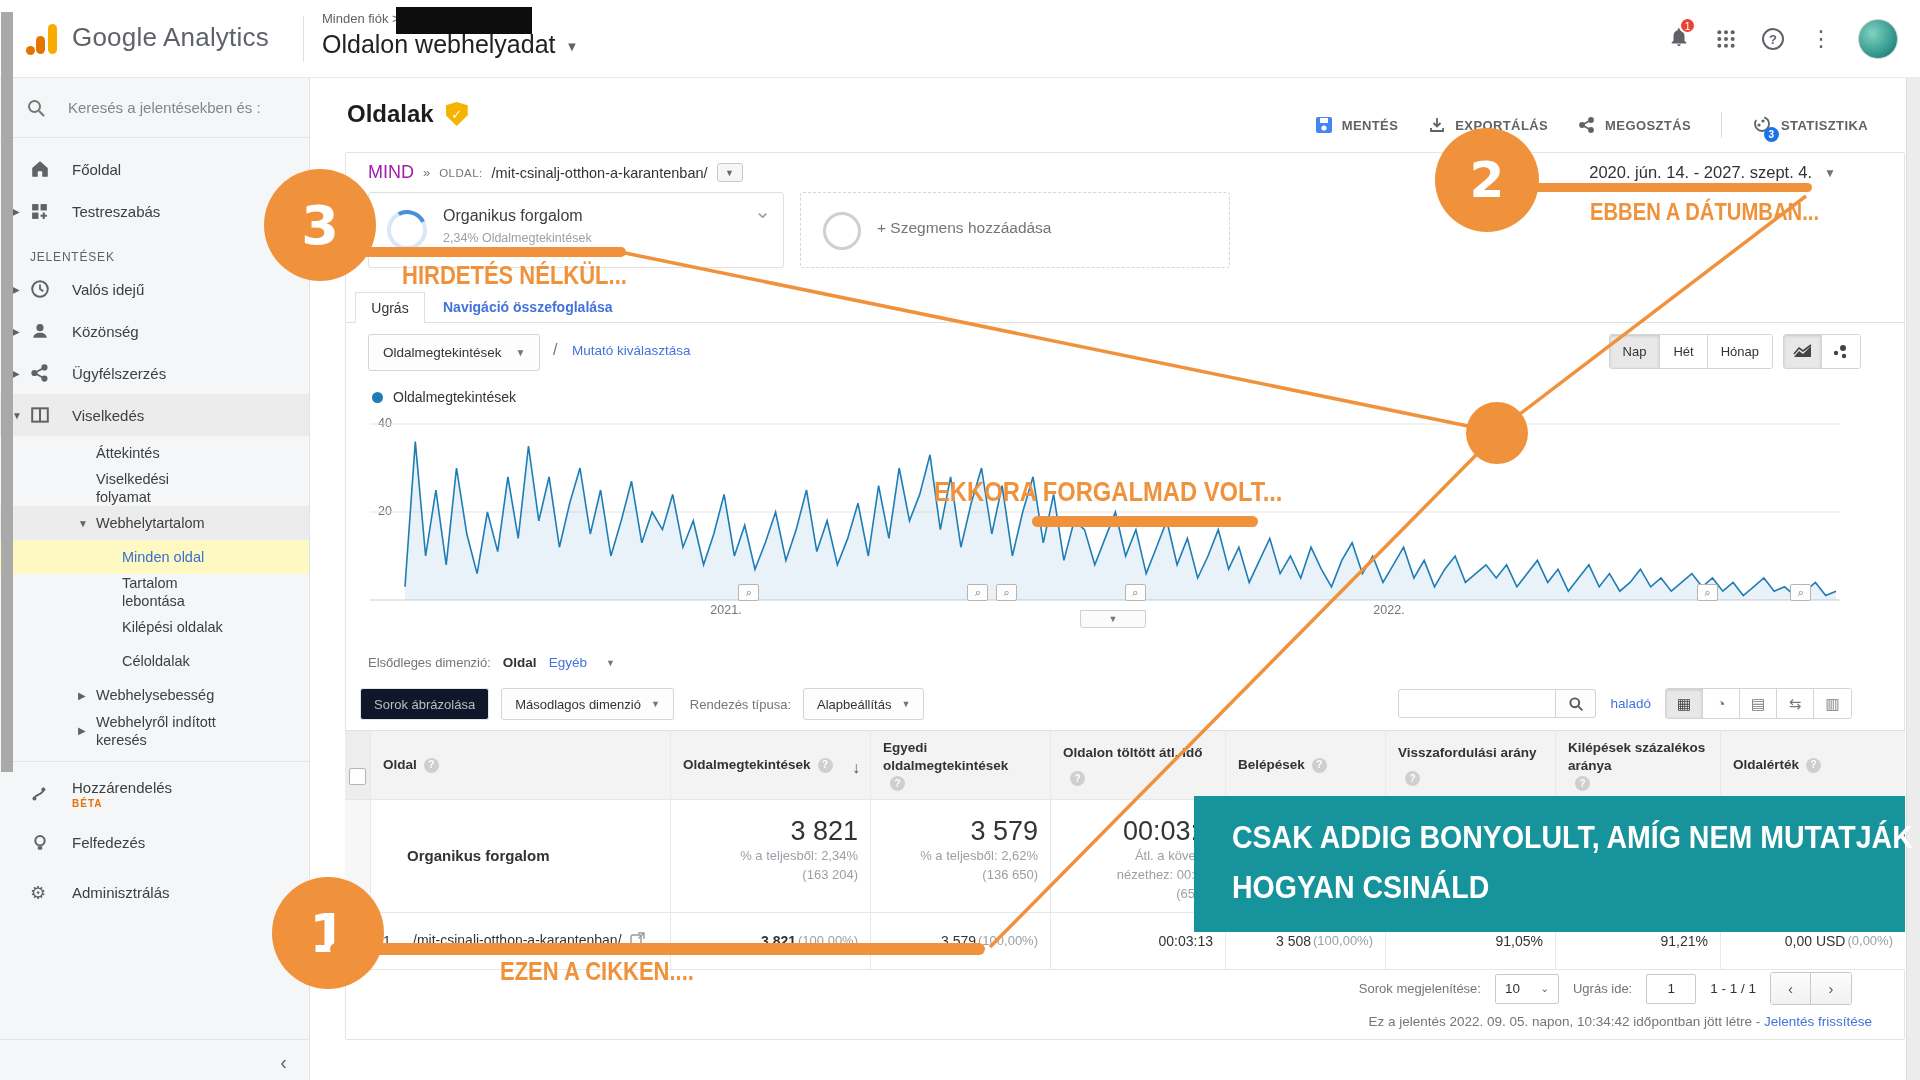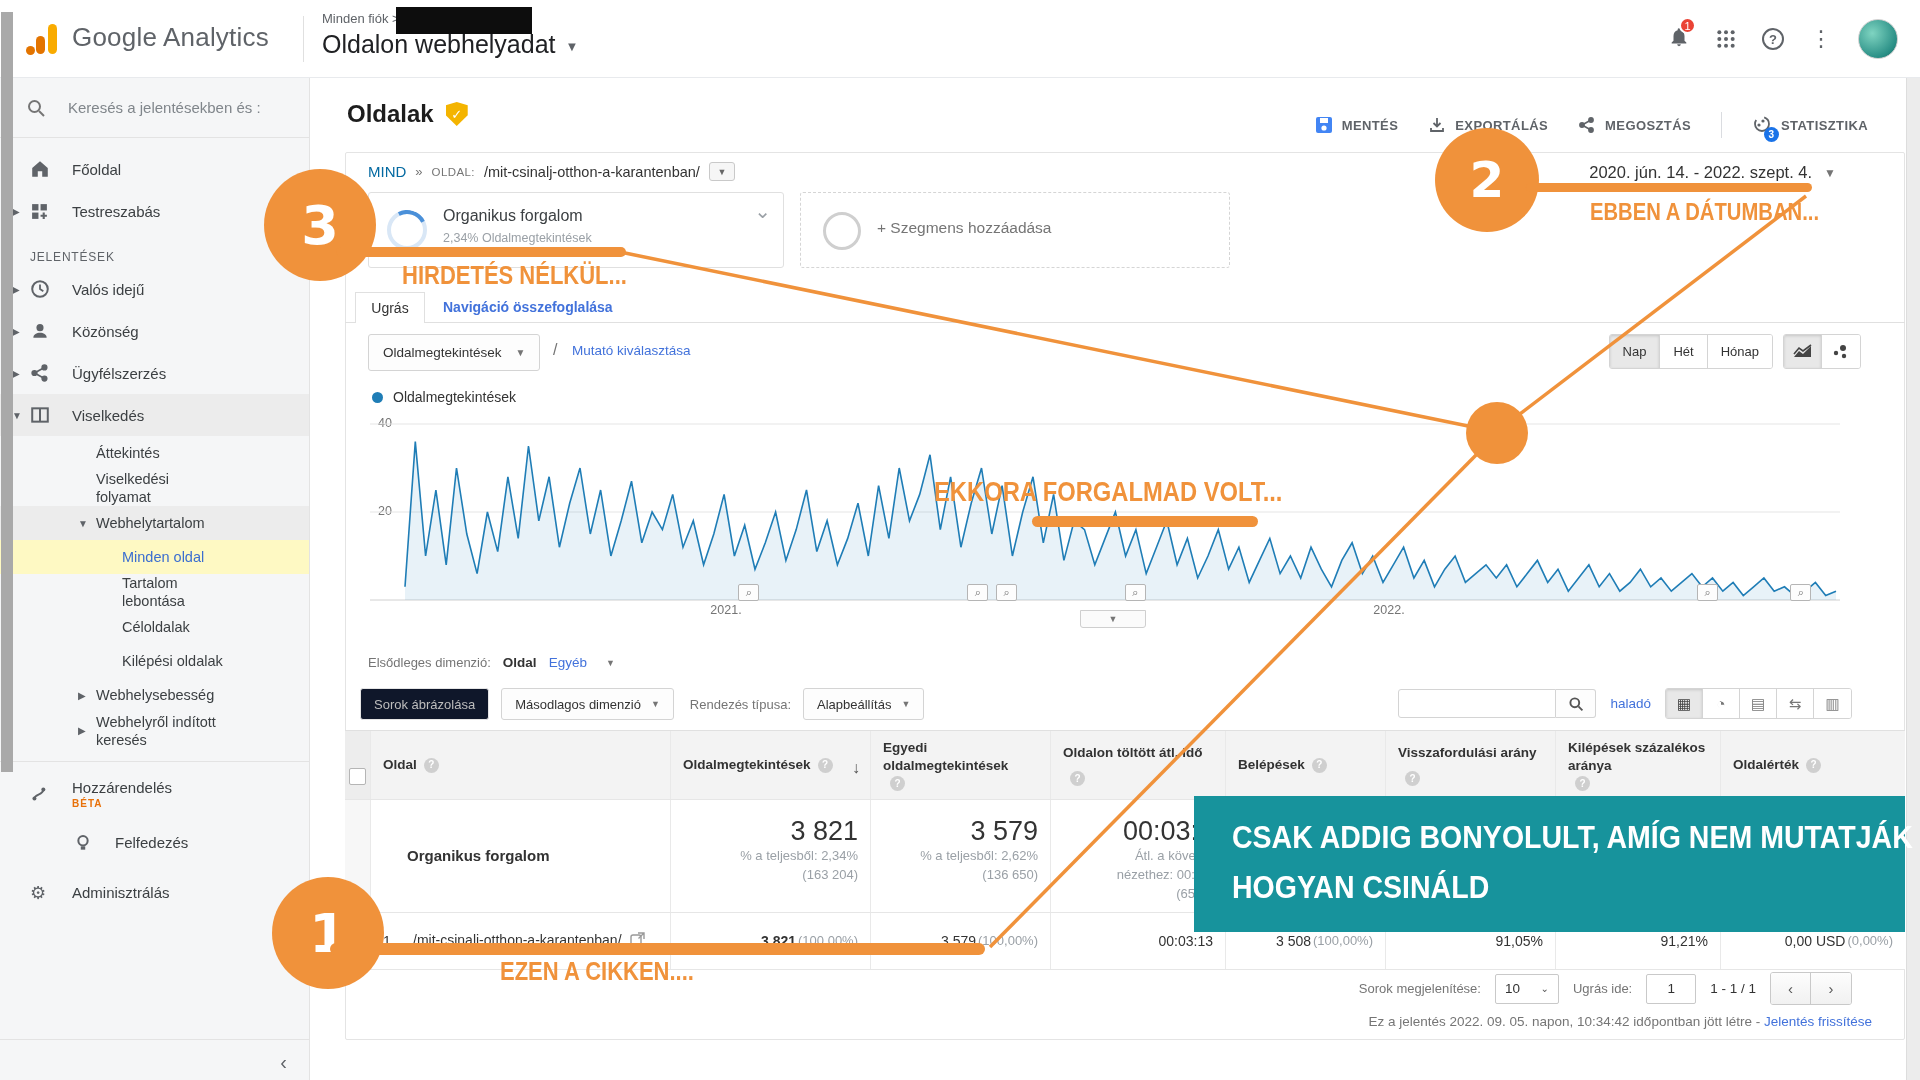--- a/index.html
+++ b/index.html
@@ -60,21 +60,21 @@
   .hdr-btn { display:flex; align-items:center; gap:9px; font-size:13px; font-weight:bold; color:#5f6368;
     letter-spacing:.4px; cursor:pointer;}
   .hdr-sep { width:1px; height:26px; background:#dadce0; }
   .stat-wrap { position:relative; }
   .badge-blue { position:absolute; right:-7px; bottom:-5px; width:15px;height:15px;background:#1a73e8;color:#fff;
     font-size:10px;border-radius:50%;display:flex;align-items:center;justify-content:center;}
   
   .outer-card { position:absolute; left:345px; top:152px; width:1560px; height:888px; background:#fff;
     border:1px solid #e4e4e4; border-radius:2px; z-index:1; }
   .breadcrumb { position:absolute; left:368px; top:162px; display:flex; align-items:center; gap:9px; z-index:2;}
-  .bc-mind { font-size:15px; color:#0369a1; cursor:pointer;}
+  .bc-mind { font-size:18px; color:#a21caf; cursor:pointer;}
   .bc-sep { font-size:13px; color:#757575; }
   .bc-oldal { font-size:11.5px; color:#757575; letter-spacing:.4px;}
   .bc-val { font-size:14.5px; color:#333; }
   .bc-dd { width:26px; height:19px; border:1px solid #c9c9c9; background:#f6f6f6; border-radius:3px;
     display:flex;align-items:center;justify-content:center; font-size:9px; color:#666; cursor:pointer;}
   .date-ctl { position:absolute; top:163px; right:84px; display:flex; align-items:center; gap:12px; z-index:2;}
   .date-txt { font-size:16.5px; color:#333; }
   .date-car { font-size:12px; color:#757575; }
   
   .seg-card { position:absolute; top:192px; height:76px; background:#fff; border:1px solid #e0e0e0;
@@ -340,24 +340,24 @@
       <span class="caret1">▼</span>
       <span class="lbl">Webhelytartalom</span>
     </div>
     <div class="nav2 active-blue">
       <span class="lbl">Minden oldal</span>
     </div>
     <div class="nav2">
       <span class="lbl" style="max-width:110px;">Tartalom lebontása</span>
     </div>
     <div class="nav2">
+      <span class="lbl">Kilépési oldalak</span>
+    </div>
+    <div class="nav2">
       <span class="lbl">Céloldalak</span>
-    </div>
-    <div class="nav2">
-      <span class="lbl">Kilépési oldalak</span>
     </div>
     <div class="nav1 nav1c">
       <span class="caret1">▶</span>
       <span class="lbl">Webhelysebesség</span>
     </div>
     <div class="nav1 nav1c">
       <span class="caret1">▶</span>
       <span class="lbl" style="max-width:140px;">Webhelyről indított keresés</span>
     </div>
     <div class="side-div"></div>
@@ -368,21 +368,21 @@
             <path d="M4 13c0-4 8-3 8-8" fill="none" stroke="#5f6368" stroke-width="1.8"></path>
             <circle cx="4" cy="13" r="1.8" fill="#5f6368"></circle>
             <circle cx="12" cy="5" r="1.8" fill="#5f6368"></circle>
           </svg>
         </span>
       <span>
         <span class="lbl">Hozzárendelés</span>
         <div class="beta">BÉTA</div>
       </span>
     </div>
-    <div class="nav-row" style="min-height:50px;margin-left:43px;">
+    <div class="nav-row" style="min-height:50px;">
       <span class="caret"></span>
       <span class="nicon">
           <svg width="20" height="20" viewBox="0 0 18 18">
             <circle cx="9" cy="7" r="4.2" fill="none" stroke="#5f6368" stroke-width="1.8"></circle>
             <rect x="7" y="12" width="4" height="3" fill="#5f6368"></rect>
           </svg>
         </span>
       <span class="lbl">Felfedezés</span>
     </div>
     <div class="nav-row" style="min-height:50px;">
@@ -447,21 +447,21 @@
   <span class="bc-mind">MIND</span>
   <span class="bc-sep">»</span>
   <span class="bc-oldal">OLDAL:</span>
   <span class="bc-val">/mit-csinalj-otthon-a-karantenban/</span>
   <span class="bc-dd">
       <span>▼</span>
     </span>
 </div>
 
 <div class="date-ctl">
-  <span class="date-txt">2020. jún. 14. - 2022. szept. 4.</span>
+  <span class="date-txt">2020. jún. 14. - 2027. szept. 4.</span>
   <span class="date-car">▼</span>
 </div>
 
 <div class="seg-card seg1">
   <div class="donut">
       <div class="donut-arc"></div>
     </div>
   <div class="seg-name">Organikus forgalom</div>
   <div class="seg-sub">2,34% Oldalmegtekintések</div>
   <div class="seg-chev">⌄</div>

